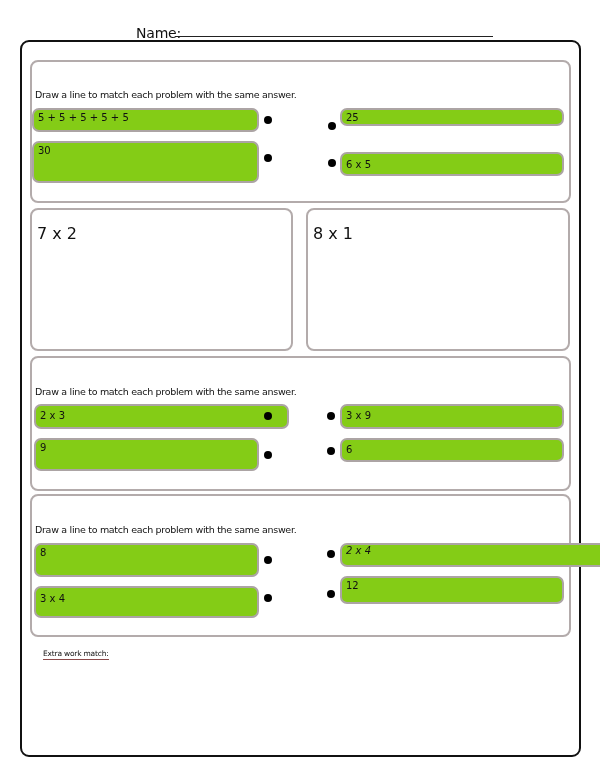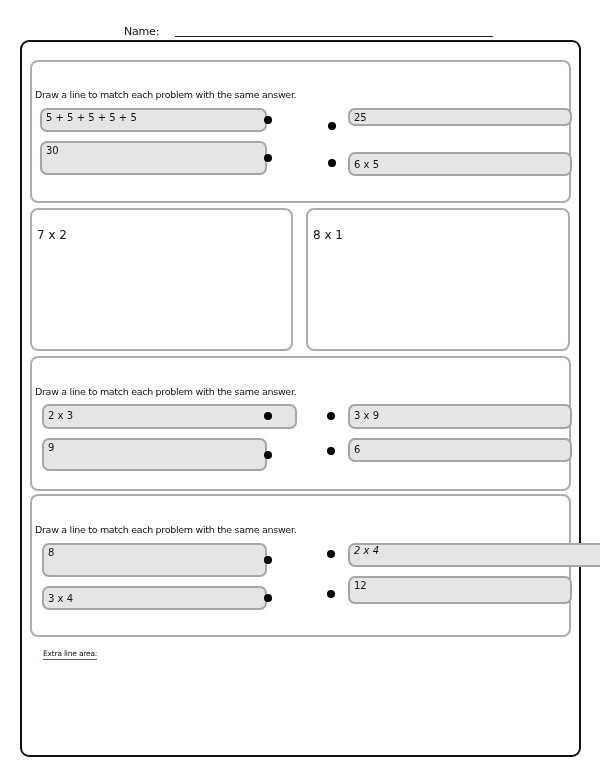--- a/index.html
+++ b/index.html
@@ -1,43 +1,43 @@
 <!DOCTYPE html>
 <html><head>
 <meta charset="utf-8">
 <style>
   html, body { margin:0; padding:0; background:#ffffff; }
   body { width:600px; height:776px; position:relative; overflow:hidden;
          font-family:"DejaVu Sans", sans-serif; color:#111; }
   .abs { position:absolute; }
-  .name-label { left:124px; top:25px; font-size:11px; letter-spacing:-0.2px; }
+  .name-label { left:136px; top:25px; font-size:14px; letter-spacing:-0.2px; }
   .name-line { left:175px; top:36px; width:318px; height:0; border-top:1px solid #222; }
   .outer { left:20px; top:40px; width:557px; height:713px; border:2px solid #111;
            border-radius:9px; box-sizing:content-box; }
   .panel { border:2px solid #b3abab; border-radius:8px; box-sizing:border-box; background:#fff; }
   .instr { font-size:9.5px; letter-spacing:-0.3px; white-space:nowrap; }
-  .box { border:2px solid #aca4a4; border-radius:7px; box-sizing:border-box; background:#e5e5e5;
-         font-size:10px; padding:2px 0 0 4px; white-space:nowrap;margin-left:8px; }
+  .box { border:2px solid #aca4a4; border-radius:7px; box-sizing:border-box; background:#84cc16;
+         font-size:10px; padding:2px 0 0 4px; white-space:nowrap; }
   .dot { width:8px; height:8px; border-radius:50%; background:#000; }
-  .work-text { font-size:12px; }
+  .work-text { font-size:16px; }
   .extra { left:43px; top:649px; font-size:7.5px; border-bottom:1px solid #8a4a4a;
            padding-bottom:0px; line-height:10px; letter-spacing:-0.2px; }
 </style>
 </head>
 <body>
 
 <div class="abs name-label">Name:</div>
 <div class="abs name-line"></div>
 
 <div class="abs outer"></div>
 
 <div class="abs panel" style="left:30px;top:60px;width:541px;height:143px;"></div>
 <div class="abs instr" style="left:35px;top:89px;">Draw a line to match each problem with the same answer.</div>
 <div class="abs box" style="left:32px;top:108px;width:227px;height:24px;">5 + 5 + 5 + 5 + 5</div>
-<div class="abs box" style="left:32px;top:141px;width:227px;height:34px;">30</div>
+<div class="abs box" style="left:32px;top:141px;width:227px;height:42px;">30</div>
 <div class="abs dot" style="left:264px;top:116px;"></div>
 <div class="abs dot" style="left:264px;top:154px;"></div>
 <div class="abs dot" style="left:328px;top:122px;"></div>
 <div class="abs dot" style="left:328px;top:159px;"></div>
 <div class="abs box" style="left:340px;top:108px;width:224px;height:18px;">25</div>
 <div class="abs box" style="left:340px;top:152px;width:224px;height:24px;padding-top:5px;">6 x 5</div>
 
 <div class="abs panel" style="left:30px;top:208px;width:263px;height:143px;padding:14px 0 0 5px;">
   <span class="work-text">7 x 2</span>
 </div>
@@ -52,22 +52,22 @@
 <div class="abs dot" style="left:264px;top:412px;"></div>
 <div class="abs dot" style="left:264px;top:451px;"></div>
 <div class="abs dot" style="left:327px;top:412px;"></div>
 <div class="abs dot" style="left:327px;top:447px;"></div>
 <div class="abs box" style="left:340px;top:404px;width:224px;height:25px;padding-top:4px;">3 x 9</div>
 <div class="abs box" style="left:340px;top:438px;width:224px;height:24px;padding-top:4px;">6</div>
 
 <div class="abs panel" style="left:30px;top:494px;width:541px;height:143px;"></div>
 <div class="abs instr" style="left:35px;top:524px;">Draw a line to match each problem with the same answer.</div>
 <div class="abs box" style="left:34px;top:543px;width:225px;height:34px;">8</div>
-<div class="abs box" style="left:34px;top:586px;width:225px;height:24px;padding-top:5px;">3 x 4</div>
+<div class="abs box" style="left:34px;top:586px;width:225px;height:32px;padding-top:5px;">3 x 4</div>
 <div class="abs dot" style="left:264px;top:556px;"></div>
 <div class="abs dot" style="left:264px;top:594px;"></div>
 <div class="abs dot" style="left:327px;top:550px;"></div>
 <div class="abs dot" style="left:327px;top:590px;"></div>
 <div class="abs box" style="left:340px;top:543px;width:268px;height:24px;padding-top:0;font-style:italic;">2 x 4</div>
 <div class="abs box" style="left:340px;top:576px;width:224px;height:28px;">12</div>
 
-<div class="abs extra">Extra line area:</div>
+<div class="abs extra">Extra work match:</div>
 <div class="abs" style="left:30px;top:665px;width:540px;height:85px;"></div>
 
 </body></html>

